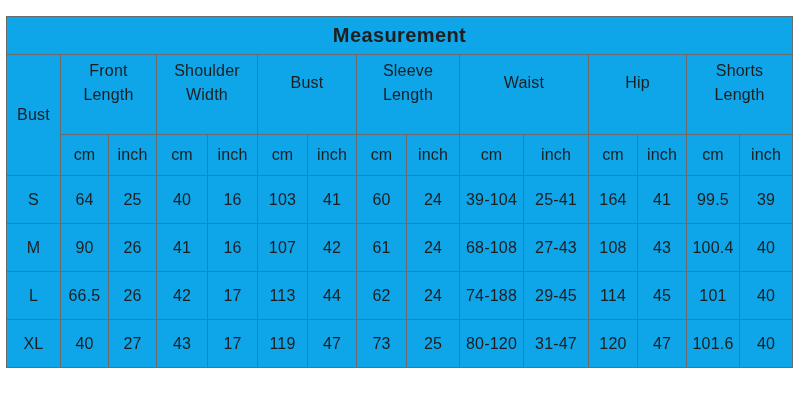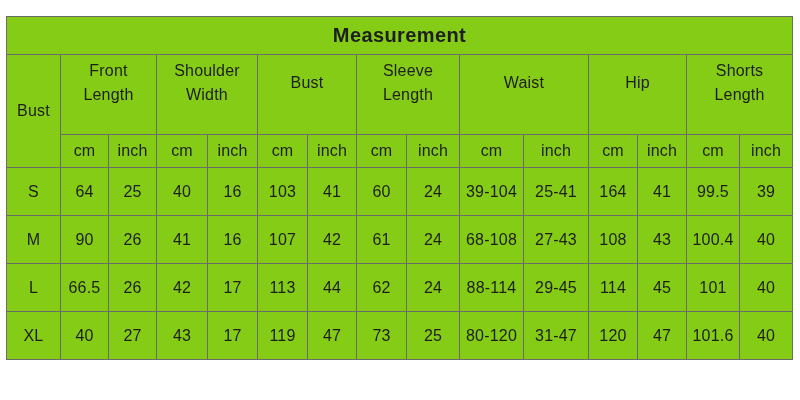--- a/index.html
+++ b/index.html
@@ -15,21 +15,21 @@
     color: #1e1e1e;
   }
   .table-wrap {
     margin: 16px 0 0 6px;
     width: 786px;
   }
   table.measurement {
     border-collapse: collapse;
     table-layout: fixed;
     width: 786px;
-    background: #84cc16;
+    background: #0ea5e9;
   }
   table.measurement th,
   table.measurement td {
     border: 1px solid #6b6b6b;
     text-align: center;
     vertical-align: middle;
     font-weight: 400;
     font-size: 16px;
     padding: 0;
     color: #1e1e1e;
@@ -44,21 +44,21 @@
   }
   tr.category-row { height: 80px; }
   tr.category-row th.cat {
     padding: 0 6px 24px 6px;
     line-height: 1.5;
   }
   th.size-head {
     font-size: 16px;
     font-weight: 400;
   }
-  tr.units-row { height: 33px; }
+  tr.units-row { height: 41px; }
   tr.data-row { height: 48px; }
   tr.data-row th {
     font-weight: 400;
   }
 </style>
 </head>
 <body>
 
 <div class="table-wrap">
   <table class="measurement">
@@ -152,21 +152,21 @@
     <tr class="data-row">
       <th>L</th>
       <td>66.5</td>
       <td>26</td>
       <td>42</td>
       <td>17</td>
       <td>113</td>
       <td>44</td>
       <td>62</td>
       <td>24</td>
-      <td>88-114</td>
+      <td>74-188</td>
       <td>29-45</td>
       <td>114</td>
       <td>45</td>
       <td>101</td>
       <td>40</td>
     </tr>
 
     <tr class="data-row">
       <th>XL</th>
       <td>40</td>

